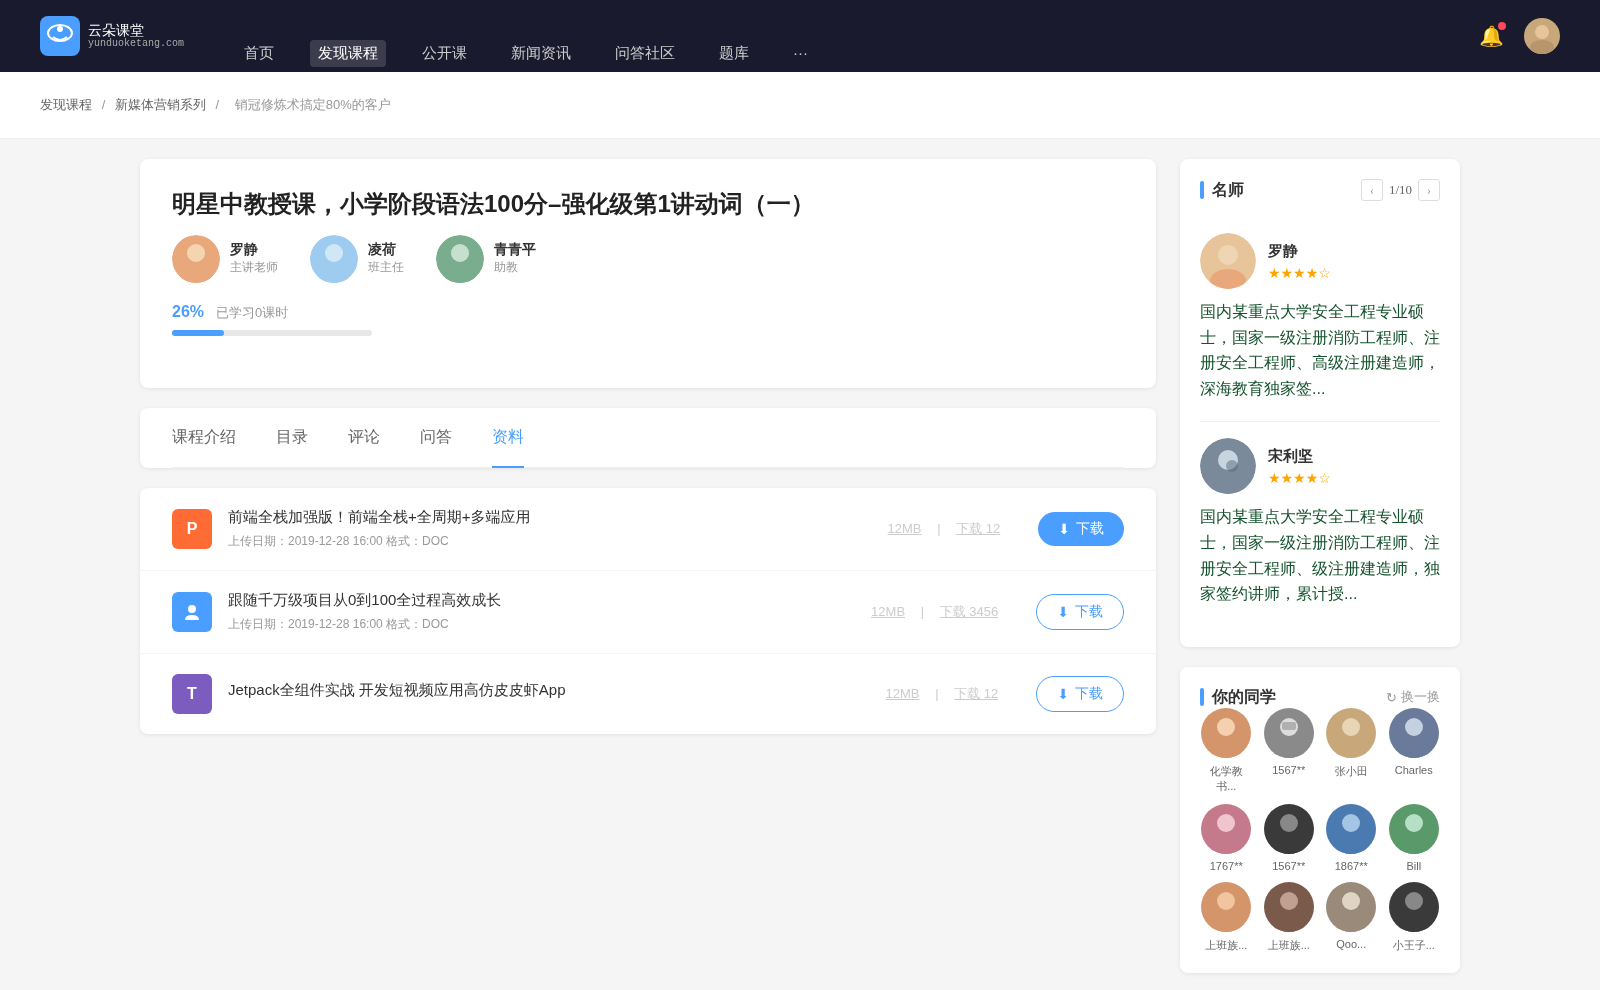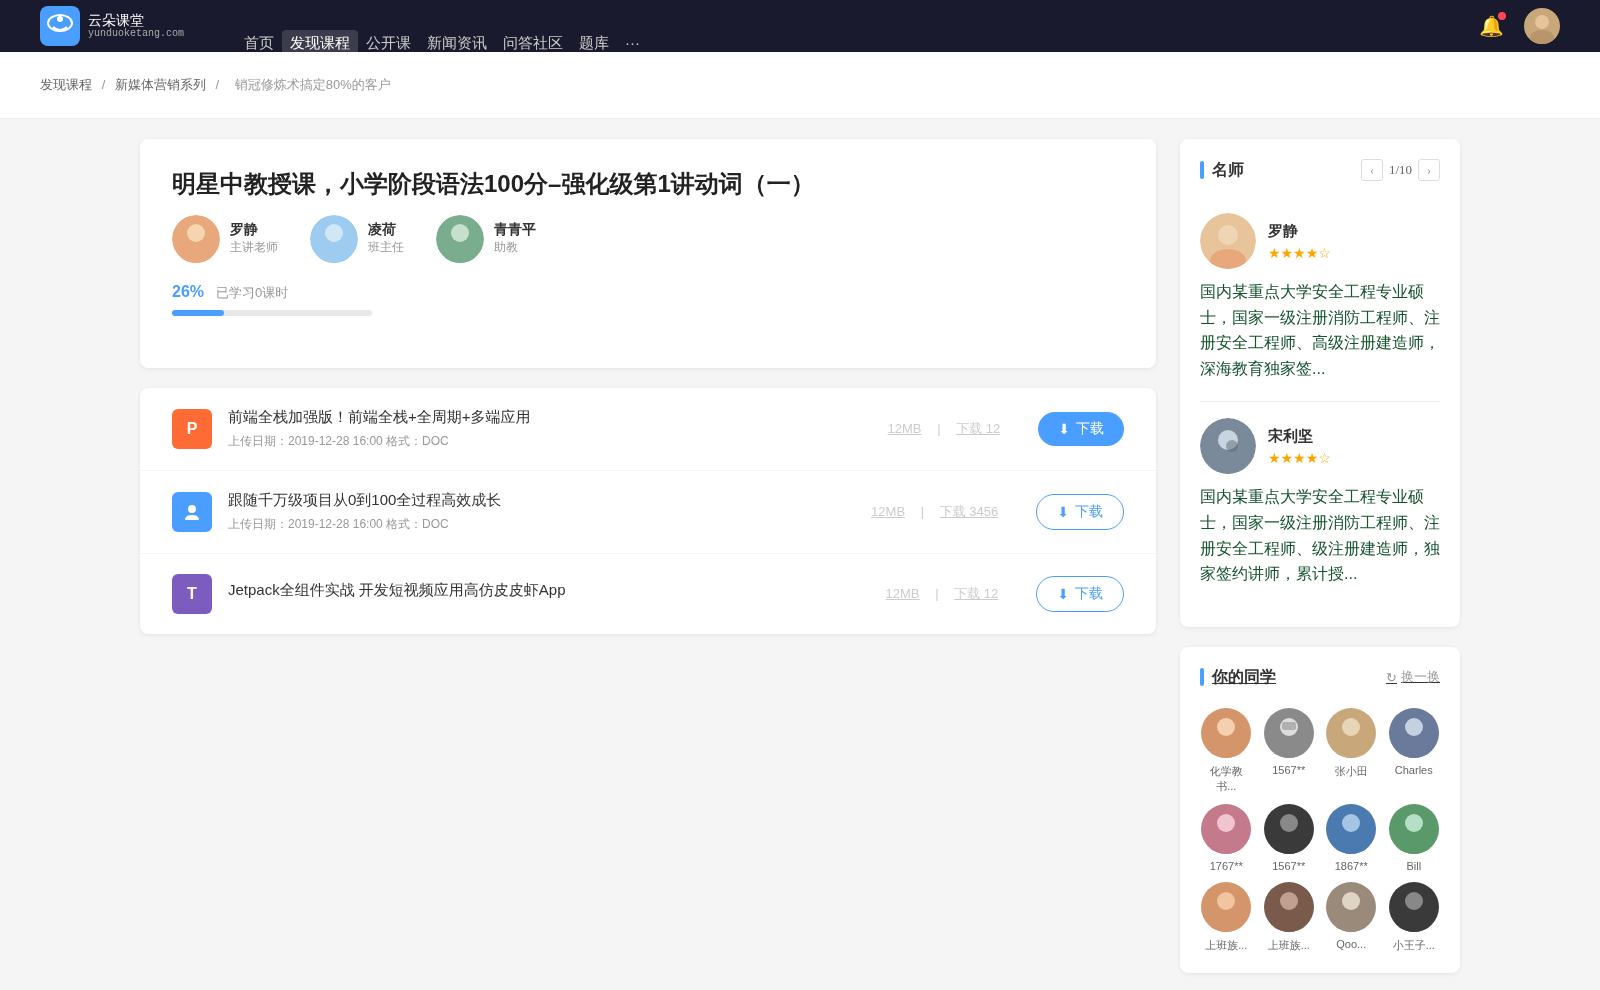--- a/index.html
+++ b/index.html
@@ -1,23 +1,23 @@
 <!DOCTYPE html>
 <html><head>
   <meta charset="utf-8">
   <style>
     * { box-sizing: border-box; margin: 0; padding: 0; }
     body { font-family: -apple-system, BlinkMacSystemFont, "PingFang SC", "Microsoft YaHei", sans-serif; background: #f5f5f5; font-size: 14px; color: #333; }
 
     
-    .nav { background: #1a1a2e; height: 52px; display: flex; align-items: center; padding: 0 40px; gap: 32px; }
+    .nav { background: #1a1a2e; height: 72px; display: flex; align-items: center; padding: 0 40px; gap: 32px; }
     .nav-logo { display: flex; align-items: center; gap: 8px; }
     .nav-logo-icon { width: 40px; height: 40px; background: #4a9eff; border-radius: 8px; display: flex; align-items: center; justify-content: center; color: white; font-weight: bold; font-size: 12px; }
     .nav-logo-text { color: white; font-size: 14px; line-height: 1.2; }
-    .nav-items { display: flex; margin-left: 20px; flex: 1; margin-top: 35px; }
+    .nav-items { display: flex; gap: 28px; margin-left: 20px; flex: 1; margin-top: 35px; }
     .nav-item { color: #ccc; font-size: 15px; cursor: pointer; padding: 4px 8px; border-radius: 4px; }
     .nav-item.active { background: rgba(255,255,255,0.15); color: white; }
     .nav-right { display: flex; align-items: center; gap: 20px; margin-left: auto; }
     .nav-bell { color: #ccc; font-size: 20px; position: relative; cursor: pointer; }
     .nav-bell-dot { width: 8px; height: 8px; background: #ff4757; border-radius: 50%; position: absolute; top: -2px; right: -2px; }
     .nav-avatar { width: 36px; height: 36px; border-radius: 50%; background: #c8a87a; overflow: hidden; cursor: pointer; display: flex; align-items: center; justify-content: center; color: white; font-size: 12px; }
 
     
     .breadcrumb { background: white; padding: 24px 40px; font-size: 13px; color: #666; border-bottom: 1px solid #eee; }
     .breadcrumb a { color: #666; text-decoration: none; }
@@ -82,21 +82,21 @@
     .page-nav-btn { width: 22px; height: 22px; border: 1px solid #ddd; border-radius: 3px; display: flex; align-items: center; justify-content: center; cursor: pointer; font-size: 12px; color: #999; }
 
     .teacher-item { margin-bottom: 20px; }
     .teacher-header { display: flex; align-items: center; gap: 12px; margin-bottom: 10px; }
     .teacher-avatar { width: 56px; height: 56px; border-radius: 50%; overflow: hidden; flex-shrink: 0; }
     .teacher-name { font-size: 15px; font-weight: bold; color: #333; }
     .stars { color: #ffa500; font-size: 14px; margin-top: 4px; }
     .teacher-desc { font-size: 16px; color: #14532d; line-height: 1.6; }
     .teacher-divider { height: 1px; background: #f0f0f0; margin: 16px 0; }
 
-    .classmates-title-row { display: flex; align-items: center; justify-content: space-between; margin-bottom: 20px; text-decoration: underline; }
+    .classmates-title-row { display: flex; align-items: center; justify-content: space-between; margin-bottom: 0; }
     .classmates-title { display: flex; align-items: center; gap: 8px; font-size: 16px; font-weight: bold; color: #333; }
     .classmates-title::before { content: ''; display: inline-block; width: 4px; height: 18px; background: #4a9eff; border-radius: 2px; }
     .refresh-btn { display: flex; align-items: center; gap: 4px; color: #999; font-size: 13px; cursor: pointer; }
     .classmates-grid { display: grid; grid-template-columns: repeat(4, 1fr); gap: 10px; }
     .classmate-item { display: flex; flex-direction: column; align-items: center; gap: 6px; }
     .classmate-avatar { width: 50px; height: 50px; border-radius: 50%; overflow: hidden; }
     .classmate-name { font-size: 11px; color: #666; text-align: center; }
   </style>
 </head>
 <body>
@@ -206,20 +206,29 @@
           <span>26%</span>
           <span class="sub">已学习0课时</span>
         </div>
         <div class="progress-bar-bg">
           <div class="progress-bar-fill" style="width:26%"></div>
         </div>
       </div>
 
     </div>
 
+    <div class="tabs-card">
+      <div class="tabs">
+        <div class="tab">课程介绍</div>
+        <div class="tab">目录</div>
+        <div class="tab">评论</div>
+        <div class="tab">问答</div>
+        <div class="tab active">资料</div>
+      </div>
+    </div>
 
     <div class="materials-card">
 
       <div class="material-item">
         <div class="material-icon" style="background:#ff6b35;">P</div>
         <div class="material-info">
           <div class="material-title">前端全栈加强版！前端全栈+全周期+多端应用</div>
           <div class="material-meta">上传日期：2019-12-28  16:00    格式：DOC</div>
         </div>
         <div class="material-stats">

